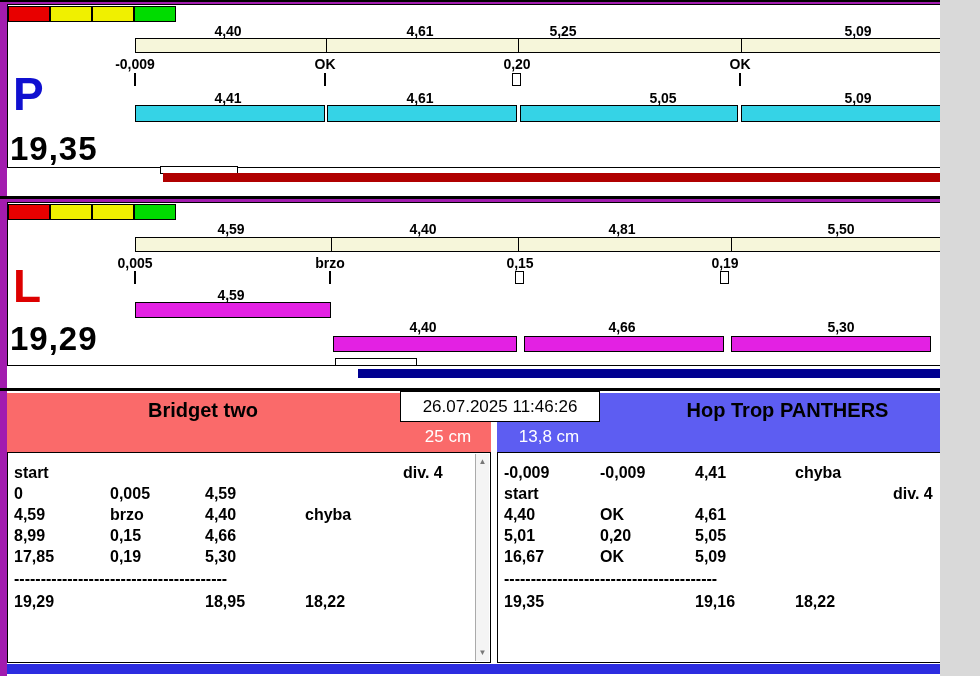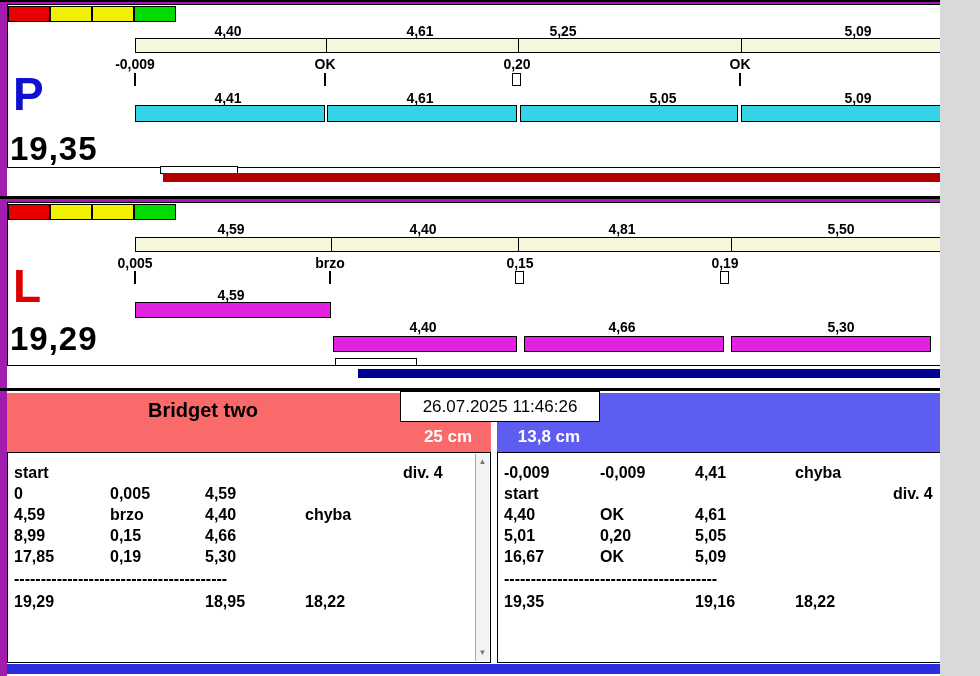--- a/index.html
+++ b/index.html
@@ -18,21 +18,21 @@
   .mark-box{position:absolute;width:9px;height:13px;border:1px solid #000;background:#fff}
   .run-bar{position:absolute;height:17px;border:1px solid #000}
   .lane-letter{position:absolute;font-size:46px;font-weight:bold;line-height:46px}
   .lane-total{position:absolute;font-size:33px;font-weight:bold;line-height:34px;letter-spacing:1px}
   .hsep{position:absolute;left:0;width:980px;height:3px;background:#000;z-index:4}
   .progress-track{position:absolute;height:8px;background:#fff;border:1px solid #000;z-index:3}
   .progress-bar{position:absolute;height:9px;z-index:3}
   .team-header{position:absolute;top:393px;height:59px;z-index:2}
   .team-name{position:absolute;top:6px;font-size:20px;font-weight:bold;color:#000;text-align:center;white-space:nowrap}
   .team-members{position:absolute;top:36px;font-size:15px;font-weight:bold;color:#fff;text-align:center;white-space:nowrap}
-  .jump-height{position:absolute;top:34px;font-size:17px;font-weight:bold;color:#fff;text-align:center;white-space:nowrap}
+  .jump-height{position:absolute;top:34px;font-size:17px;font-weight:normal;color:#fff;text-align:center;white-space:nowrap}
   .datetime-box{position:absolute;left:400px;top:391px;width:200px;height:31px;background:#fff;border:1px solid #000;
     font-size:17px;text-align:center;line-height:29px;z-index:5;white-space:nowrap}
   .log-panel{position:absolute;top:452px;height:211px;background:#fff;border:1px solid #000;font-size:16px;font-weight:bold;z-index:2}
   .log-row{position:absolute;left:0;right:16px;height:21px;line-height:20px}
   .log-cell{position:absolute;white-space:nowrap}
   .c0{left:6px}.c1{left:102px}.c2{left:197px}.c3{left:297px}.c4{left:395px}
   .scrollbar{position:absolute;top:1px;bottom:1px;right:1px;width:14px;background:#f4f4f4;border-left:1px solid #aaa}
   .sb-up,.sb-down{position:absolute;left:0;width:13px;height:16px;font-size:8px;color:#777;text-align:center;line-height:16px;cursor:default}
   .sb-up{top:0}.sb-down{bottom:0}
 </style>
@@ -141,20 +141,21 @@
   <div class="hsep" style="top:388px"></div>
 
   <div class="abs" style="left:7px;top:391px;width:971px;height:285px;background:#fff"></div>
 
   <div class="team-header" style="left: 7px; width: 484px; background-color: rgb(250, 106, 106);">
     <div class="team-name" style="left:0;width:392px">Bridget two</div>
     <div class="jump-height" style="left:398px;width:86px">25 cm</div>
   </div>
 
   <div class="team-header" style="left: 497px; width: 481px; background-color: rgb(93, 93, 242);">
+    <div class="team-name" style="left:100px;width:381px">Hop Trop PANTHERS</div>
     <div class="jump-height" style="left:6px;width:92px">13,8 cm</div>
   </div>
 
   <div class="datetime-box">26.07.2025 11:46:26</div>
 
   <div class="log-panel" style="left:7px;width:484px">
     <div class="log-row" style="top:10px">
       <span class="log-cell c0">start</span>
       <span class="log-cell c4">div. 4</span>
     </div>

